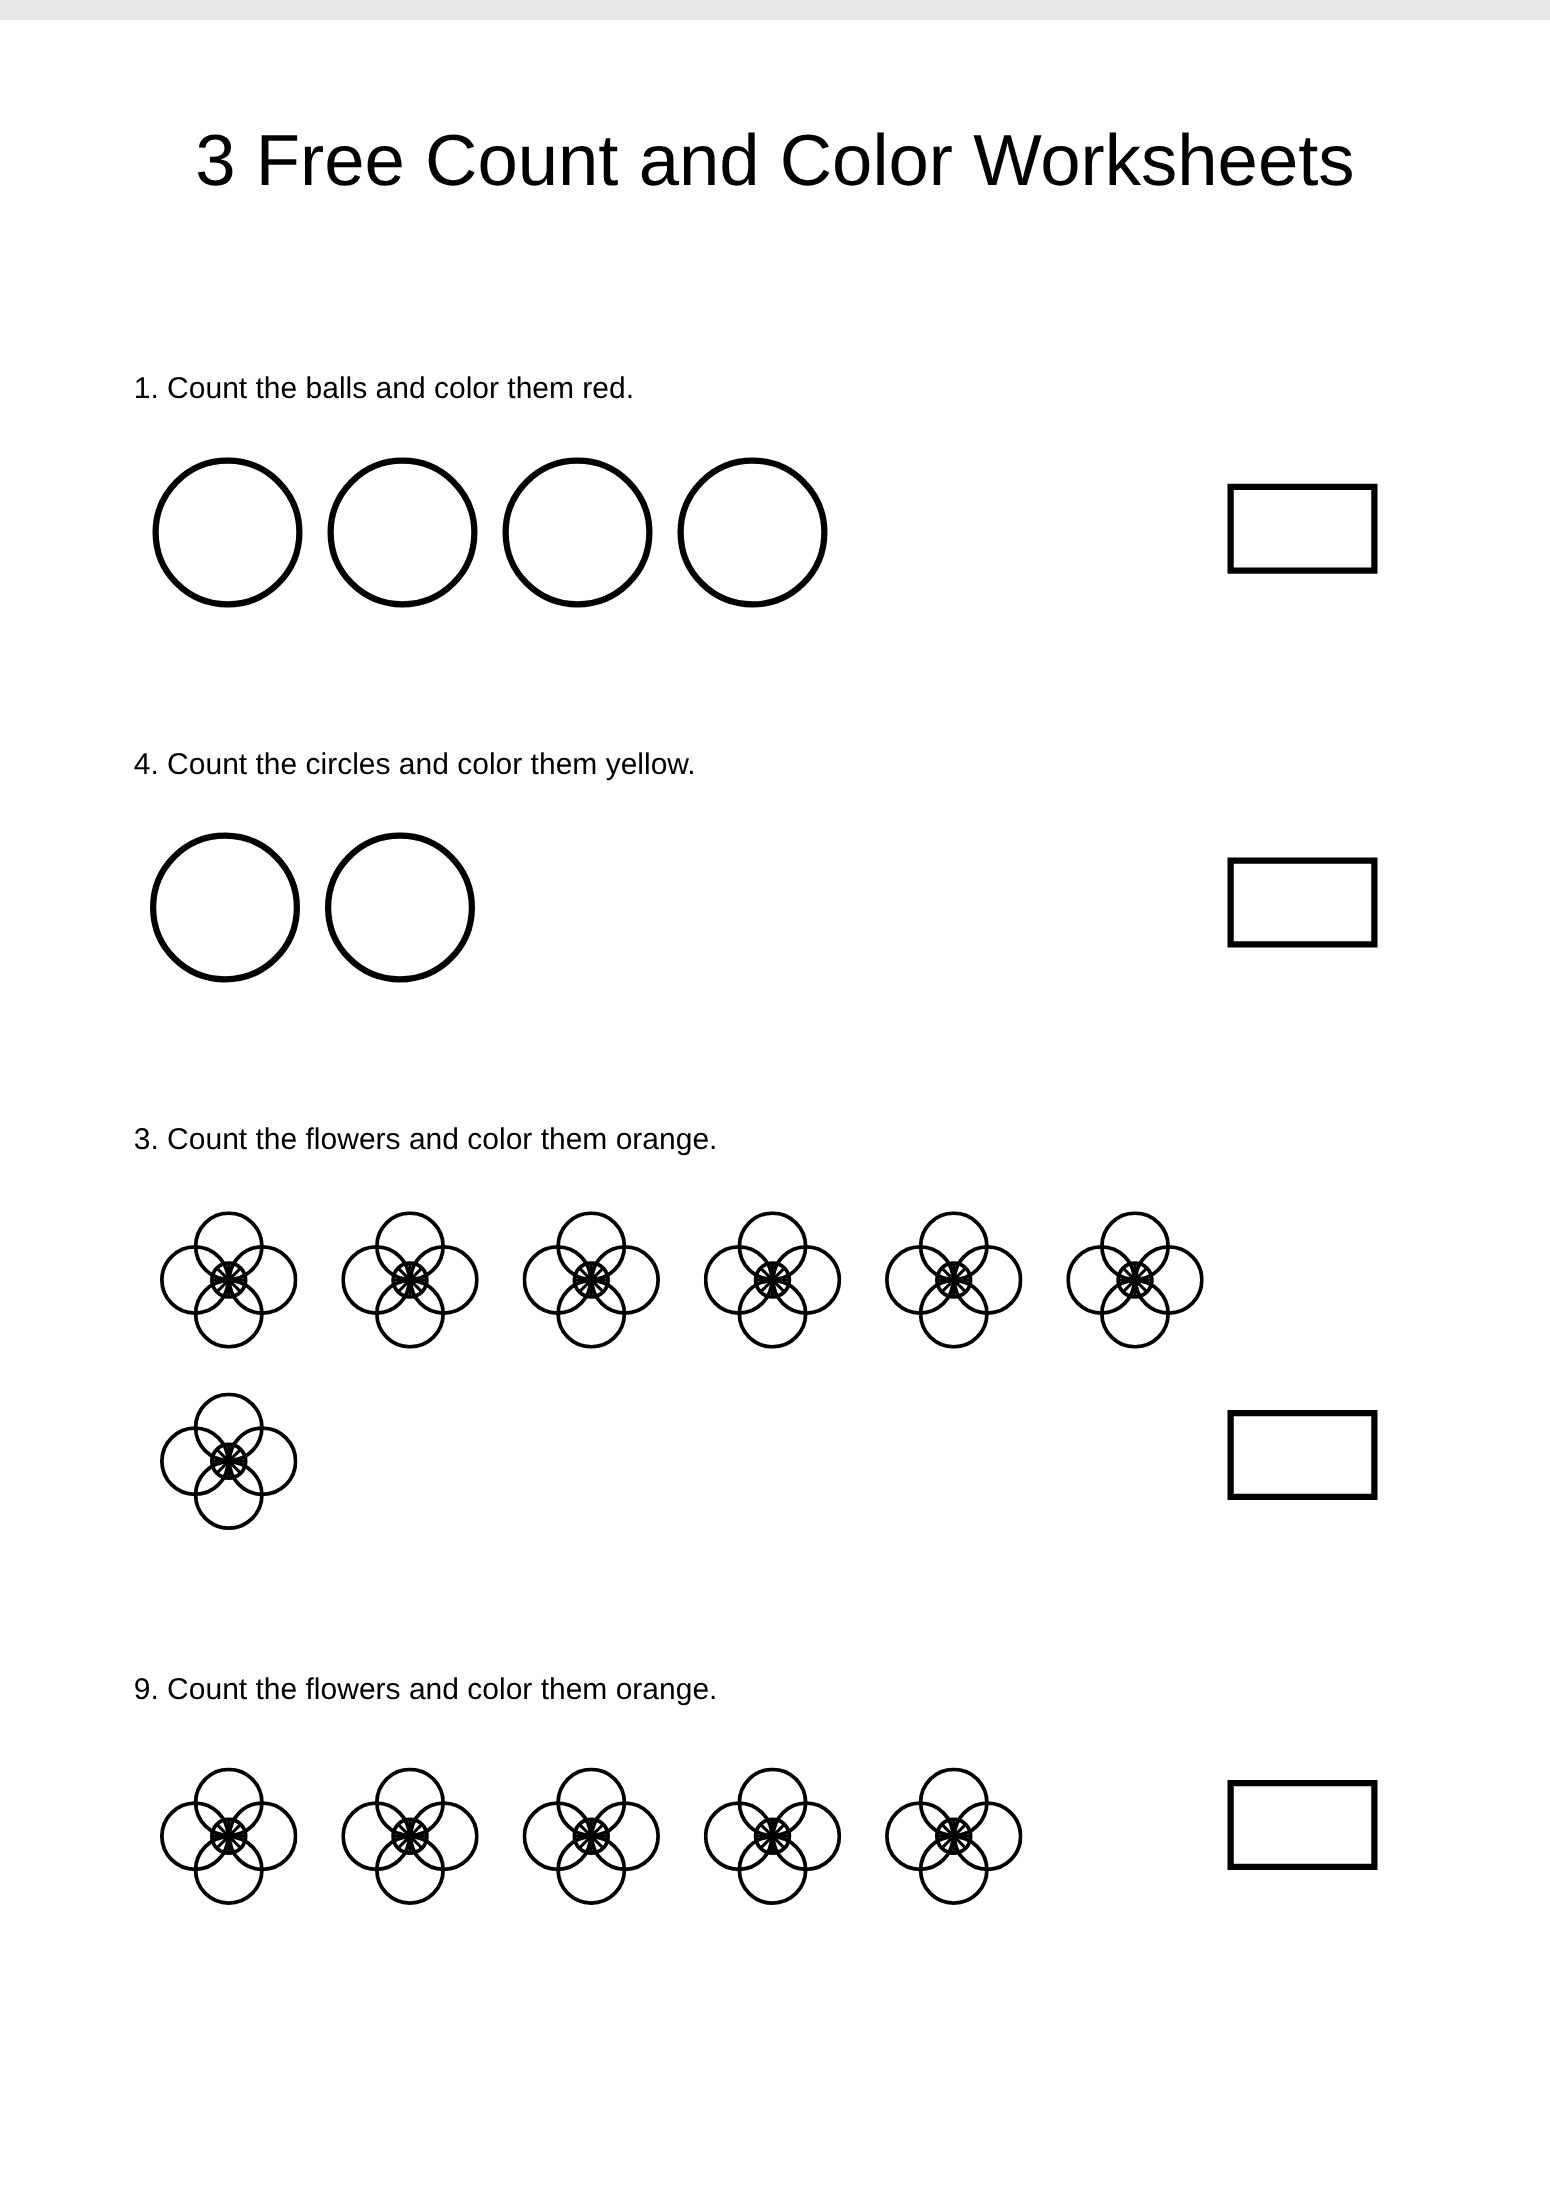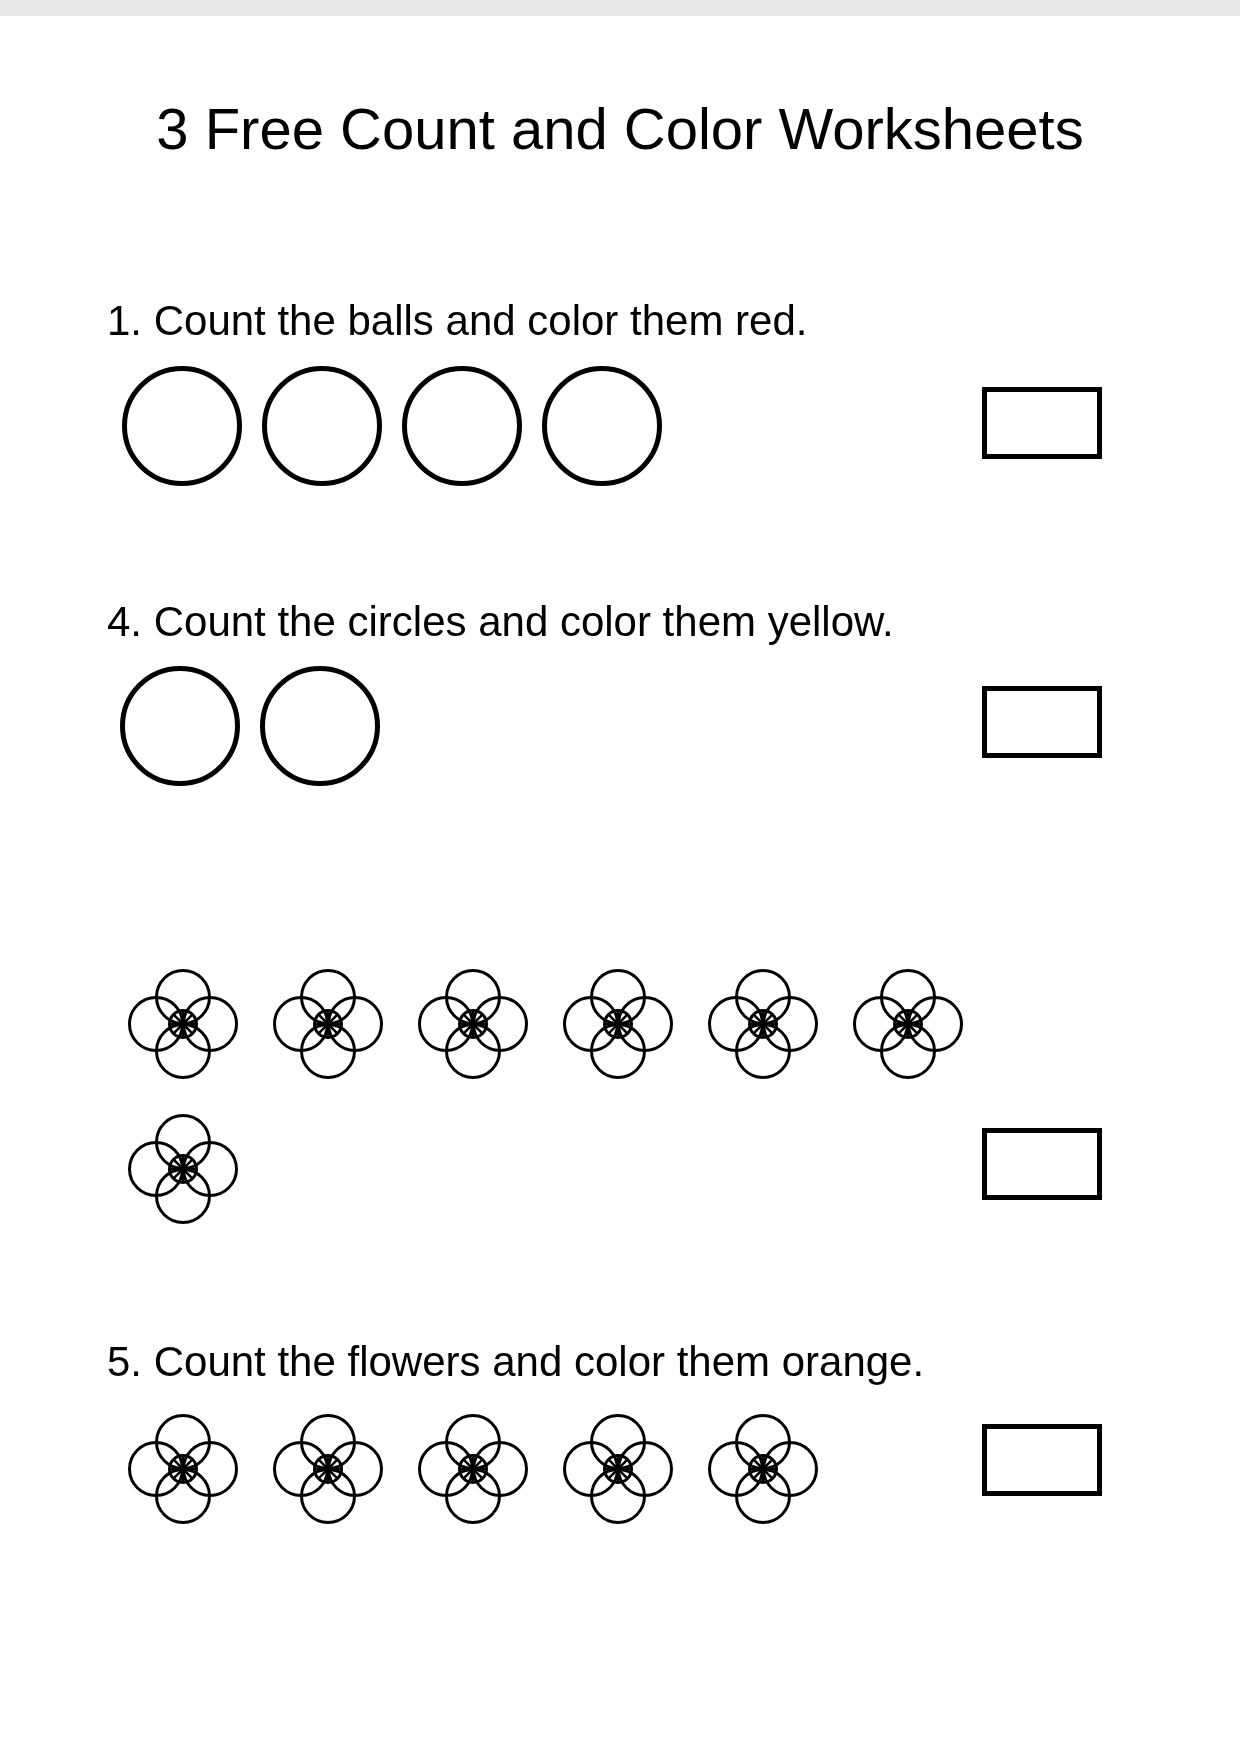--- a/index.html
+++ b/index.html
@@ -22,21 +22,21 @@
     margin: 0;
     text-align: center;
     font-size: 58px;
     font-weight: normal;
     line-height: 1.2;
     color: var(--ink);
   }
   .q-label {
     position: absolute;
     left: 107px;
-    font-size: 42px;
+    font-size: 24px;
     line-height: 1.15;
     white-space: nowrap;
     color: var(--ink);
   }
   .items-row {
     position: absolute;
     display: flex;
     align-items: flex-start;
   }
   .row-circles { gap: 20px; }
@@ -78,20 +78,21 @@
     </div>
   <div class="answer-box" style="top:371px"></div>
 
   <div class="q-label" style="top:582px">4. Count the circles and color them yellow.</div>
   <div class="items-row row-circles" style="left:120px; top:650px">
       <div class="ball"></div>
       <div class="ball"></div>
     </div>
   <div class="answer-box" style="top:670px"></div>
 
+  <div class="q-label" style="top:882px">3. Count the flowers and color them orange.</div>
   <div class="items-row row-flowers" style="left:128px; top:953px">
       <div class="flower">
         <svg width="110" height="110" viewBox="0 0 110 110" xmlns="http://www.w3.org/2000/svg">
     <g fill="none" stroke="#000000" stroke-width="3">
       <circle cx="55" cy="28" r="26.5"></circle>
       <circle cx="28" cy="55" r="26.5"></circle>
       <circle cx="82" cy="55" r="26.5"></circle>
       <circle cx="55" cy="82" r="26.5"></circle>
       <circle cx="55" cy="55" r="13.5"></circle>
       <g stroke-width="2.5">
@@ -231,21 +232,21 @@
               <line x1="55" y1="55" x2="45.45" y2="45.45"></line>
               <line x1="55" y1="55" x2="55.00" y2="41.50"></line>
               <line x1="55" y1="55" x2="64.55" y2="45.45"></line>
             </g>
     </g>
   </svg>
       </div>
     </div>
   <div class="answer-box" style="top:1112px"></div>
 
-  <div class="q-label" style="top:1322px">5. Count the flowers and color them orange.</div>
+  <div class="q-label" style="top:1322px">9. Count the flowers and color them orange.</div>
   <div class="items-row row-flowers" style="left:128px; top:1398px">
       <div class="flower">
         <svg width="110" height="110" viewBox="0 0 110 110" xmlns="http://www.w3.org/2000/svg">
     <g fill="none" stroke="#000000" stroke-width="3">
       <circle cx="55" cy="28" r="26.5"></circle>
       <circle cx="28" cy="55" r="26.5"></circle>
       <circle cx="82" cy="55" r="26.5"></circle>
       <circle cx="55" cy="82" r="26.5"></circle>
       <circle cx="55" cy="55" r="13.5"></circle>
       <g stroke-width="2.5">

